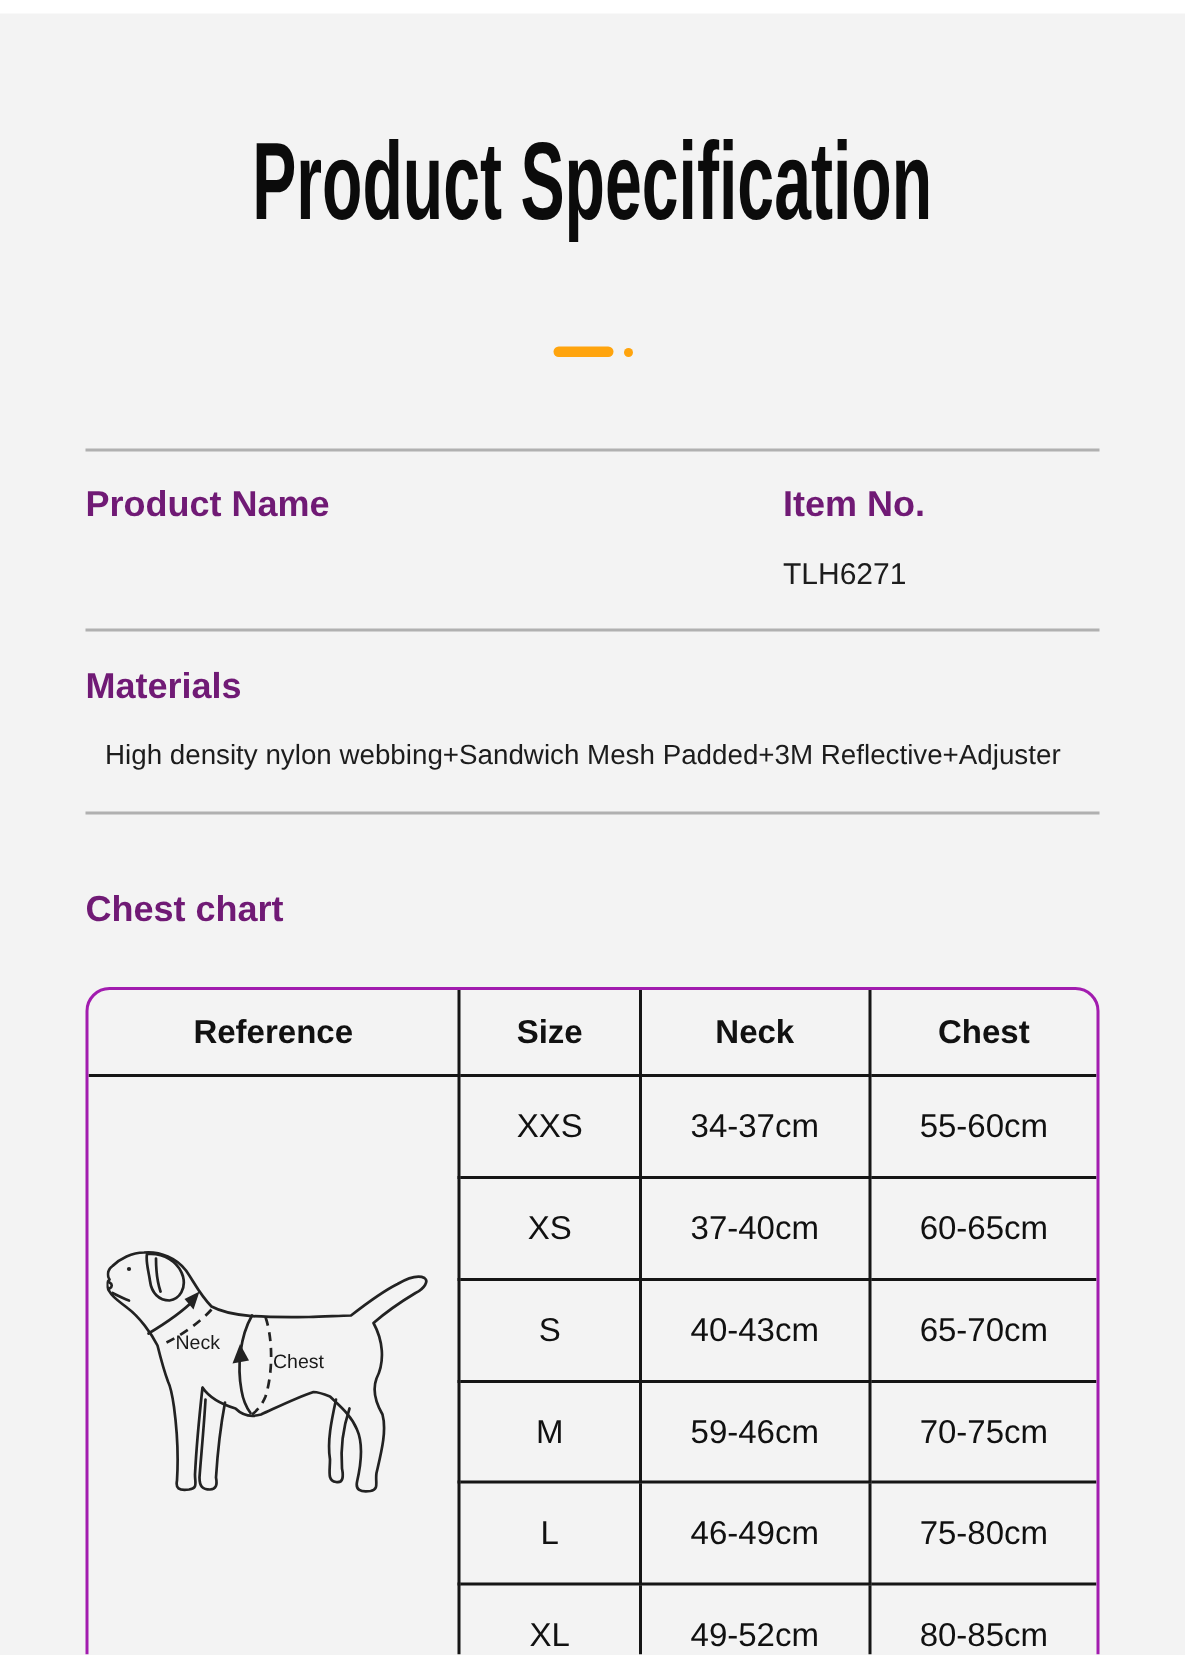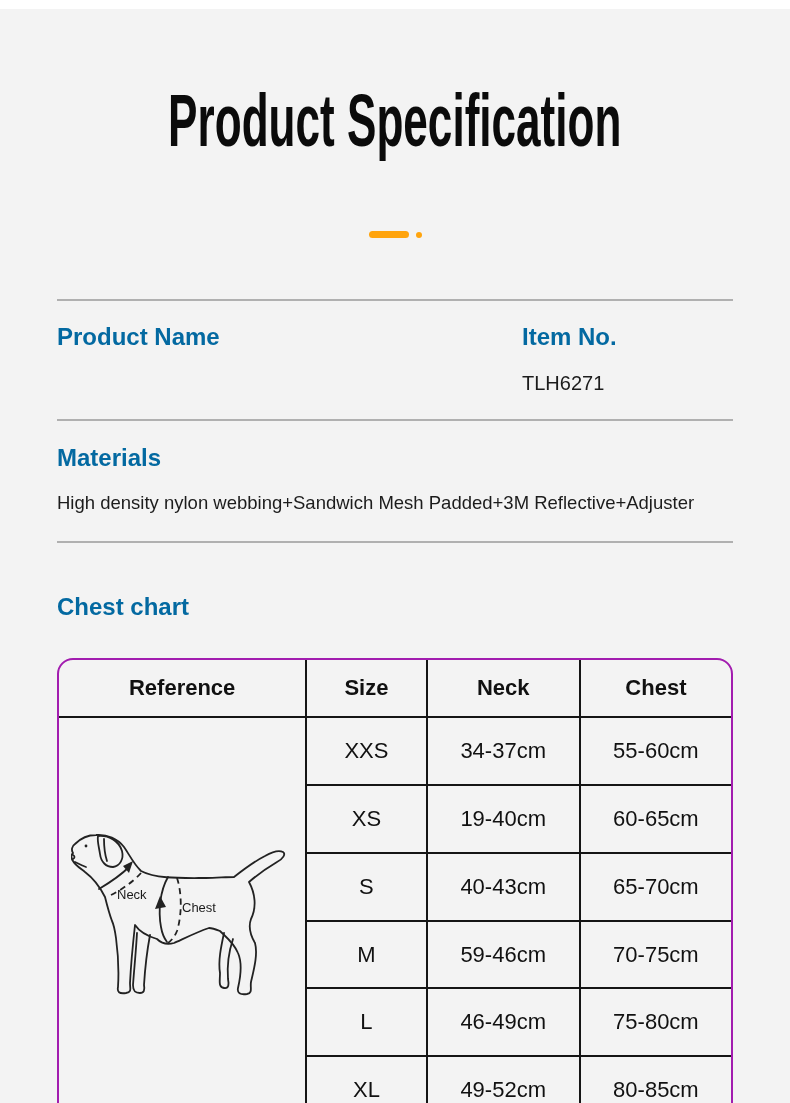--- a/index.html
+++ b/index.html
@@ -14,21 +14,21 @@
     letter-spacing:0;white-space:nowrap;transform:scale(0.63,1.05);transform-origin:center;
     line-height:1.0;
   }
   .accent-row{
     position:absolute;top:231px;left:0;width:100%;
     display:flex;justify-content:center;align-items:center;gap:7px;
   }
   .accent-bar{width:40px;height:7px;border-radius:3.5px;background:#FFA40D;}
   .accent-dot{width:6px;height:6px;border-radius:50%;background:#FFA40D;}
   .hr{position:absolute;left:57px;width:676px;height:2px;background:#b0b0b0;}
-  .sec-label{position:absolute;font-size:24px;font-weight:bold;color:#0369a1;line-height:1.1;}
+  .sec-label{position:absolute;font-size:24px;font-weight:bold;color:#701a75;line-height:1.1;}
   .sec-value{position:absolute;font-size:20px;color:#1c1c1c;line-height:1.2;}
   .materials-value{font-size:18.5px;white-space:nowrap;}
   
   .table-wrap{
     position:absolute;left:57px;top:658px;width:676px;height:466px;
     border:2px solid #a21caf;border-radius:16px;overflow:hidden;box-sizing:border-box;
     background:#f3f3f3;
   }
   table.size-table{
     width:100%;height:100%;border-collapse:collapse;table-layout:fixed;
@@ -64,21 +64,21 @@
 
   <div class="hr" style="top:299px"></div>
 
   <div class="sec-label" style="left:57px;top:324px">Product Name</div>
   <div class="sec-label" style="left:522px;top:324px">Item No.</div>
   <div class="sec-value" style="left:522px;top:371px">TLH6271</div>
 
   <div class="hr" style="top:419px"></div>
 
   <div class="sec-label" style="left:57px;top:445px">Materials</div>
-  <div class="sec-value materials-value" style="left:57px;top:492px">High density nylon webbing+Sandwich Mesh Padded+3M Reflective+Adjuster</div>
+  <div class="sec-value materials-value" style="left:70px;top:492px">High density nylon webbing+Sandwich Mesh Padded+3M Reflective+Adjuster</div>
 
   <div class="hr" style="top:541px"></div>
 
   <div class="sec-label" style="left:57px;top:594px">Chest chart</div>
 
   <div class="table-wrap">
     <table class="size-table">
       <colgroup>
         <col style="width:36.8%">
           <col style="width:17.9%">
@@ -131,21 +131,21 @@
               <text class="dog-label" x="46" y="66">Neck</text>
               <text class="dog-label" x="111" y="79">Chest</text>
             </svg>
           </td>
           <td>XXS</td>
           <td>34-37cm</td>
           <td>55-60cm</td>
         </tr>
         <tr>
           <td>XS</td>
-          <td>19-40cm</td>
+          <td>37-40cm</td>
           <td>60-65cm</td>
         </tr>
         <tr>
           <td>S</td>
           <td>40-43cm</td>
           <td>65-70cm</td>
         </tr>
         <tr>
           <td>M</td>
           <td>59-46cm</td>

